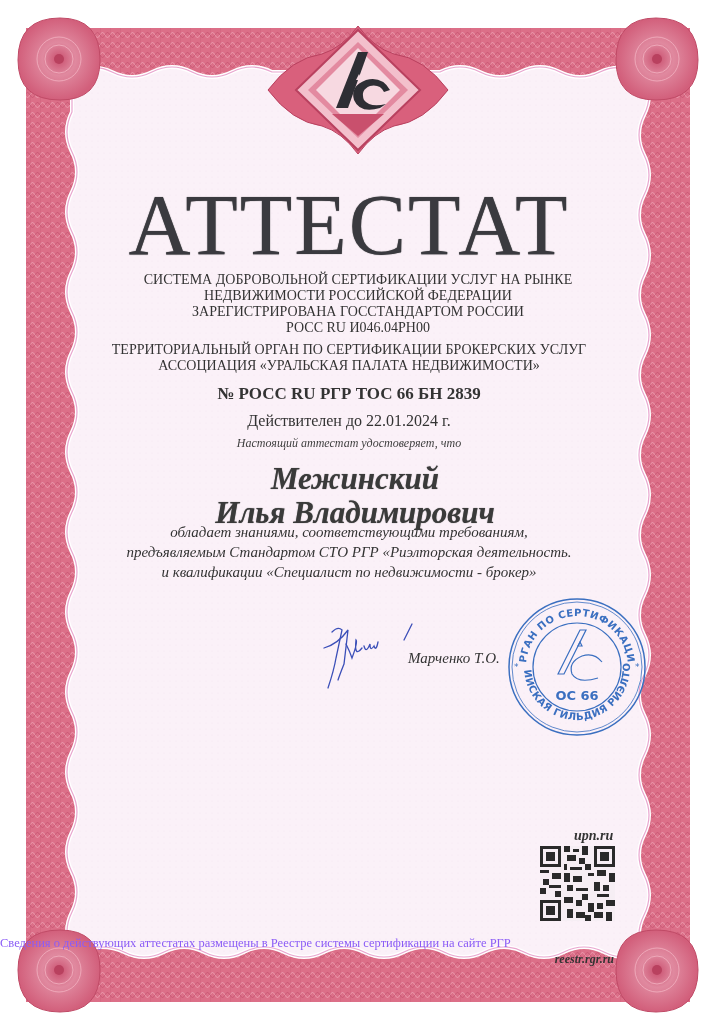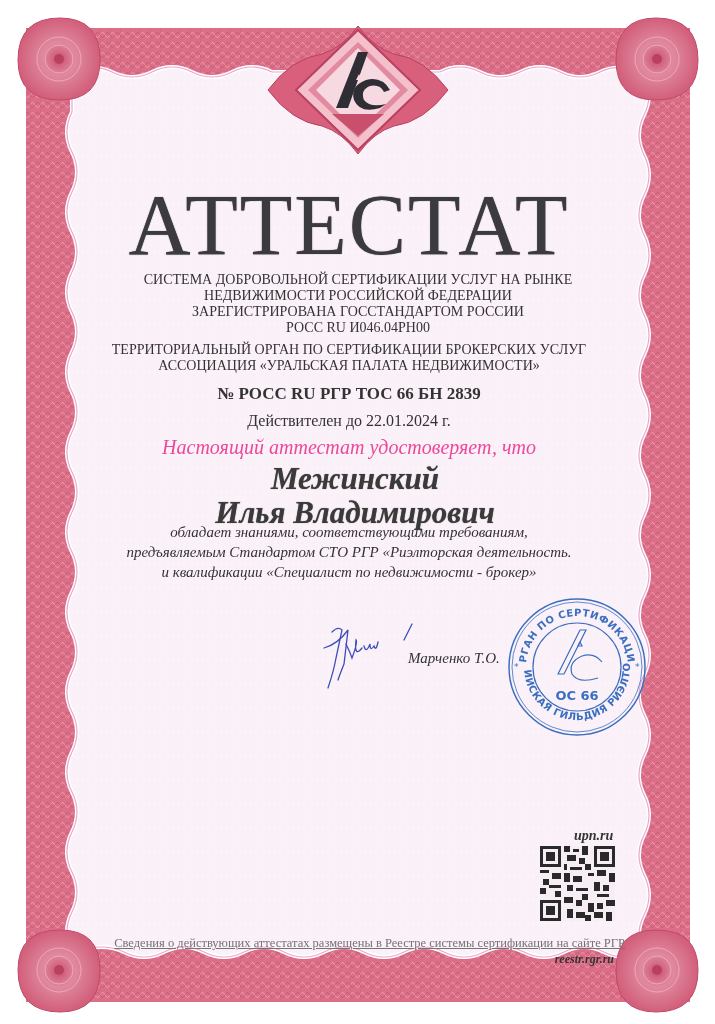--- a/index.html
+++ b/index.html
@@ -23,21 +23,21 @@
       text-transform: uppercase;
       padding-left: 9px;
     }
     .organ-block {
       top: 342px; font-size: 14px; line-height: 16px; color: #333;
     }
     .cert-number {
       top: 384px; font-size: 17px; font-weight: bold; color: #333;
     }
     .valid-until { top: 412px; font-size: 16px; color: #333; }
-    .certifies { top: 436px; font-size: 20px; font-style: italic; color: #ec4899; }
+    .certifies { top: 436px; font-size: 12px; font-style: italic; color: #404040; }
     .holder-name {
       top: 462px; font-size: 31px; font-weight: bold; font-style: italic;
       line-height: 34px; color: #3a3a3a; text-shadow: 0 0 1px #666; margin-left: 6px;
     }
     .description {
       top: 522px; font-size: 15px; font-style: italic; line-height: 20px; color: #333;
     }
     .sig-label {
       position: absolute; left: 130px; top: 640px; font-size: 15px; line-height: 16px; color: #333;
     }
@@ -45,22 +45,22 @@
       position: absolute; left: 408px; top: 650px; font-size: 15px; font-style: italic; color: #333;
     }
     .signature { position: absolute; left: 318px; top: 618px; width: 110px; height: 80px; }
     .seal { position: absolute; left: 502px; top: 596px; width: 150px; height: 142px; }
     .site-upn {
       position: absolute; left: 574px; top: 828px; font-size: 14px; font-weight: bold;
       font-style: italic; color: #333;
     }
     .qr { position: absolute; left: 540px; top: 846px; width: 75px; height: 75px; }
     .registry-note {
-      position: absolute; left: 0; width: 625px; text-align: right; top: 936px;
-      font-size: 12.5px; color: #737373; text-decoration: underline;
+      position: absolute; left: 0; width: 625px; text-align: left; top: 936px;
+      font-size: 12.5px; color: #8b5cf6;
     }
     .registry-site {
       position: absolute; left: 0; width: 614px; text-align: right; top: 952px;
       font-size: 12px; font-weight: bold; font-style: italic; color: #333;
     }
     .logo { position: absolute; left: 262px; top: 18px; width: 192px; height: 140px; }
   </style>
 </head>
 <body>
 

